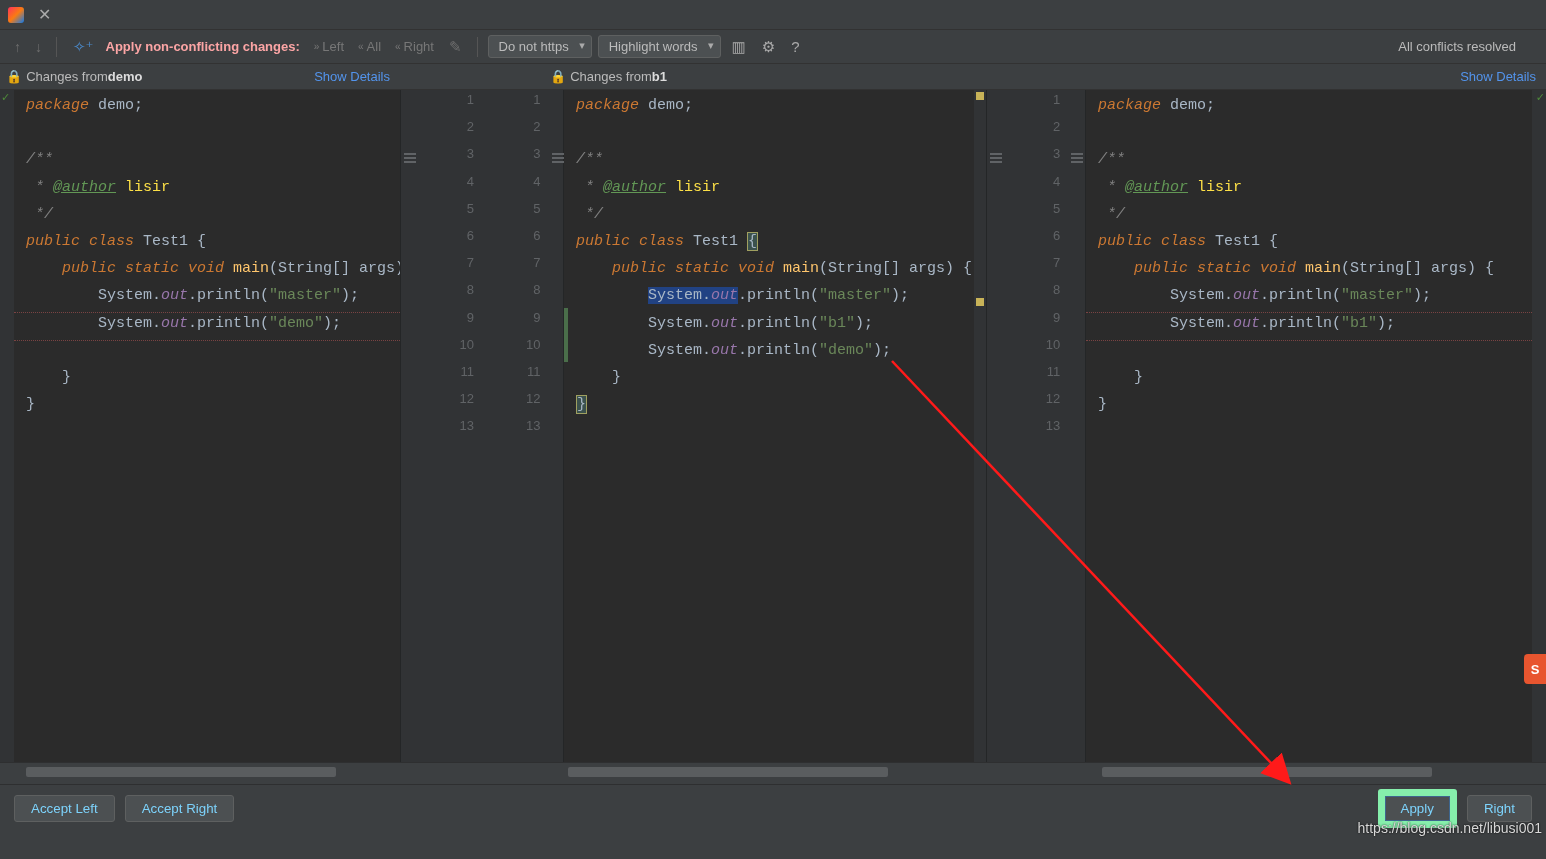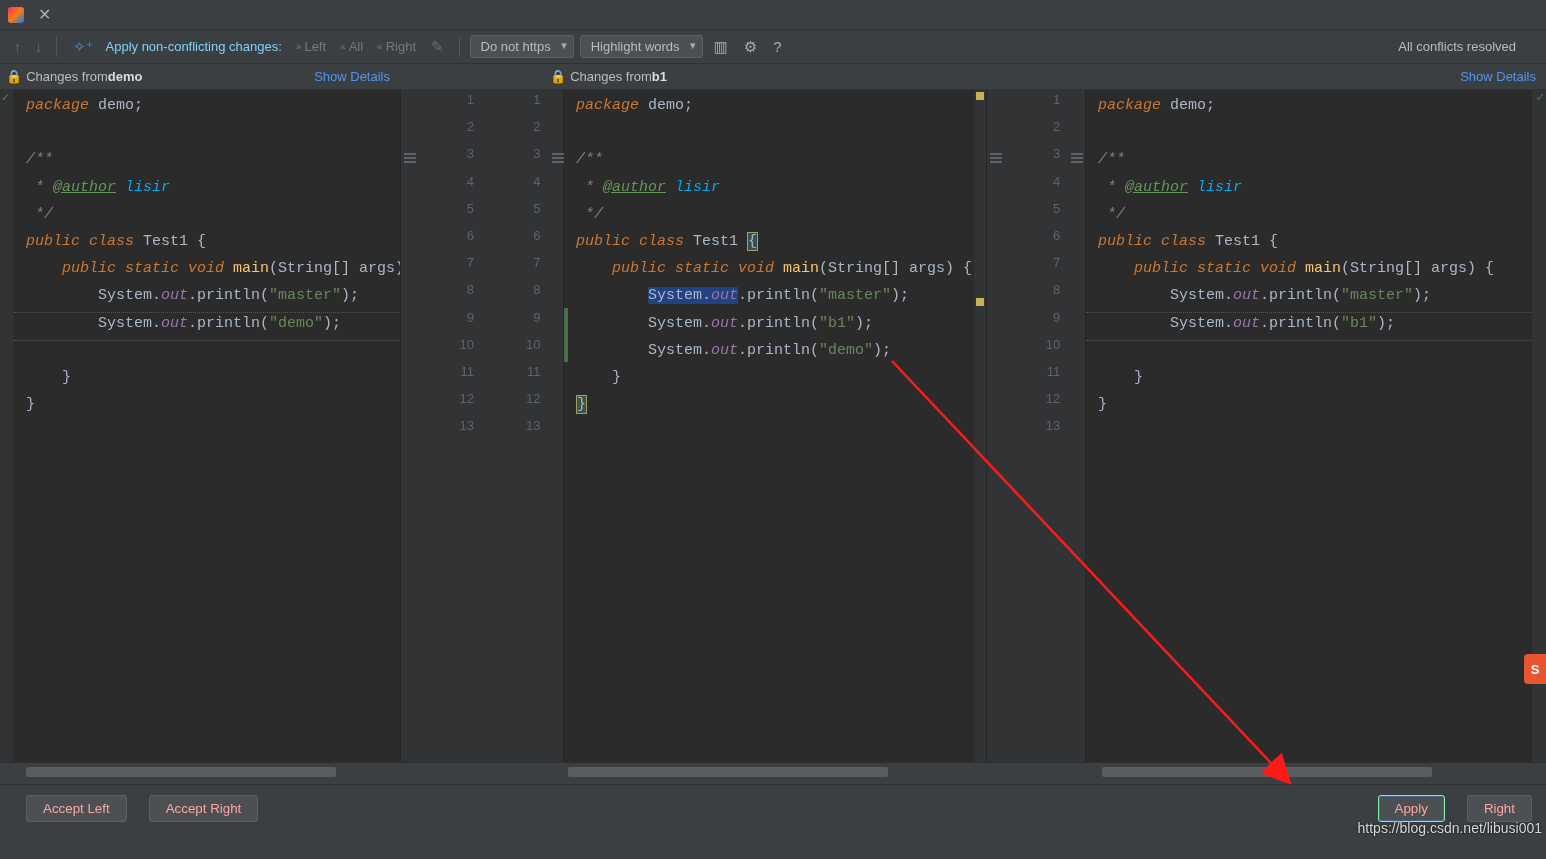--- a/index.html
+++ b/index.html
@@ -33,21 +33,21 @@
     display:flex;
     align-items:center;
     height:34px;
     padding:0 10px;
     gap:6px;
     background:#3c3f41;
     border-bottom:1px solid #323232;
   }
   .toolbar .arrow { color:#6e6e6e; font-size:14px; padding:0 4px;}
   .toolbar .magic { color:#4a88c7; font-size:15px; padding:0 6px;}
-  .toolbar .lbl { color:#7dd3fc; margin-right:4px;}
+  .toolbar .lbl { color:#fca5a5; margin-right:4px;font-weight:bold;}
   .toolbar .chip { color:#777; display:flex; align-items:center; gap:3px; padding:0 4px;}
   .toolbar .chip .chev{font-size:10px;}
   .toolbar .sep { width:1px; height:20px; background:#555; margin:0 4px;}
   .toolbar .combo {
     background:#4c5052;
     border:1px solid #5e6060;
     border-radius:3px;
     padding:3px 22px 3px 10px;
     color:#bbbbbb;
     position:relative;
@@ -95,21 +95,21 @@
   .marker-strip .mark{position:absolute; left:2px; width:8px; height:8px;}
   .centre2{width:100px; display:flex; background:#313335; border-left:1px solid #242627; border-right:1px solid #242627;}
   .pane-right{flex:1; display:flex; background:#2b2b2b; position:relative;}
   .pane-right .code{flex:1; padding:2px 0 0 12px; white-space:pre; overflow:hidden;}
   .pane-right .check{width:14px; background:#313335; position:relative;}
   .pane-right .check::before{content:"✓"; color:#4e8a3a; position:absolute; top:1px; right:1px; font-size:11px;}
 
   
   .kw{color:#cc7832;font-style:italic;}
   .cm{color:#808080; font-style:italic;}
-  .doc{color:#0ea5e9; font-style:italic;}
+  .doc{color:#fde047; }
   .tag{color:#629755; font-style:italic; text-decoration:underline;}
   .str{color:#6a8759;}
   .fld{color:#9876aa; font-style:italic;}
   .fn{color:#ffc66d;}
   .pl{color:#a9b7c6;}
   .brace-hl{background:#3b514d; border:1px solid #a0a060;}
 
   .diff-del{position:absolute; left:0; right:0; height:0; border-top:1px dotted #7a4343;}
   .diff-del.a{top:222px;} .diff-del.b{top:250px;}
   .diff-band-l{position:absolute; left:0; width:4px; background:#4a6e4a;}
@@ -117,24 +117,24 @@
   .scroll-area{
     height:22px; background:#3c3f41; display:flex; border-top:1px solid #2e2f30;
   }
   .scroll-area .scol{position:relative;}
   .scroll-area .scol .thumb{position:absolute; top:4px; height:10px; background:#5a5d5f; border-radius:2px;}
   .footer{
     height:47px; background:#3c3f41; border-top:1px solid #2e2f30;
     display:flex; align-items:center; padding:0 14px; gap:10px;
   }
   .btn{
-    background:#4c5052; border:1px solid #5e6060; color:#fca5a5;
-    padding:5px 16px; border-radius:3px; cursor:pointer;margin-left:12px;
-  }
-  .btn.primary{ border:1px solid #86efac; box-shadow: inset 0 0 0 1px #3e668e;}
+    background:#4c5052; border:1px solid #5e6060; color:#7dd3fc;
+    padding:5px 16px; border-radius:3px; cursor:pointer;
+  }
+  .btn.primary{ border:7px solid #86efac; box-shadow: inset 0 0 0 1px #3e668e;}
   .footer .spacer{flex:1;}
   .watermark{position:absolute; right:4px; bottom:23px; color:#d9d9d9; font-size:14px; text-shadow:0 0 2px #000;}
   .arrow-annot{position:absolute; left:888px; top:357px; pointer-events:none;}
   .side-tab{
     position:absolute; right:0; top:654px; width:22px; height:30px;
     background:#e8552f; border-radius:4px 0 0 4px;
     display:flex; align-items:center; justify-content:center;
     color:#fff; font-weight:bold;
   }
   .sel-bg{background:#214283;}

